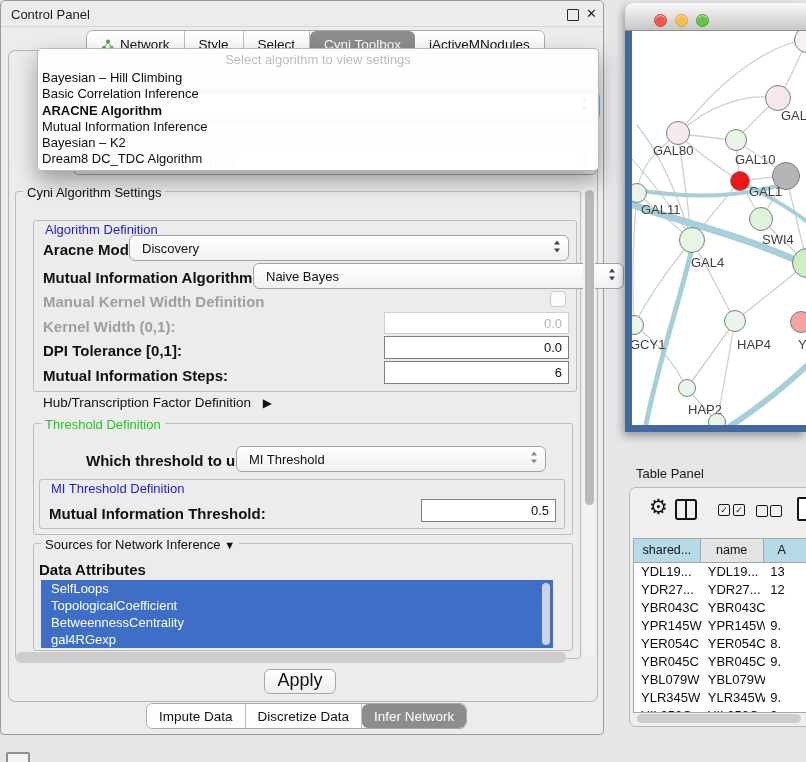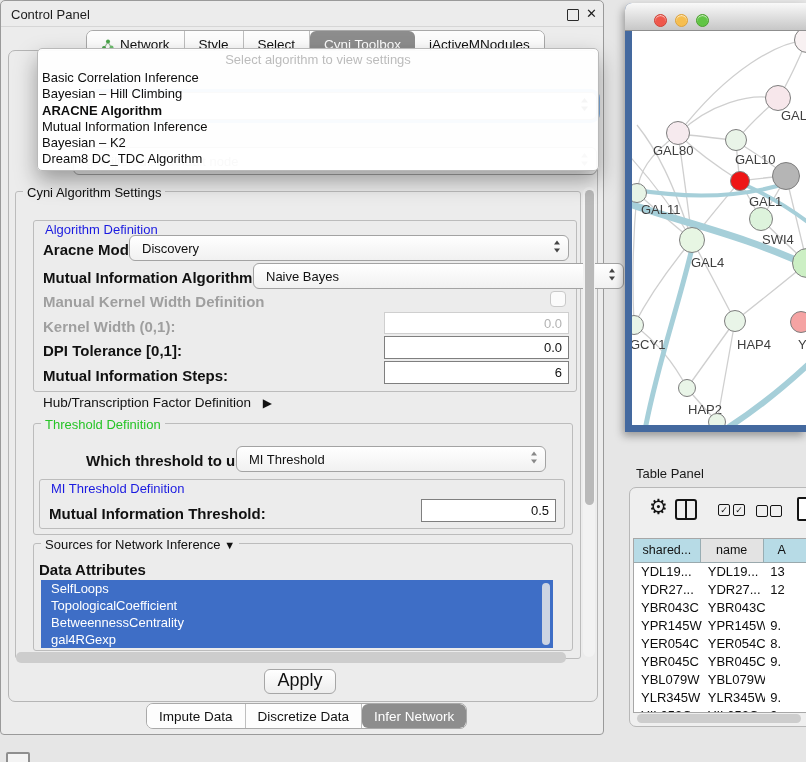--- a/index.html
+++ b/index.html
@@ -218,22 +218,22 @@
   <div class="abs vtrack" style="left:582px;top:186px;width:12px;height:470px;">
     <div class="vthumb" style="position:absolute;left:1.5px;top:3px;width:9px;height:315px;"></div>
   </div>
   <div class="abs hthumb" style="left:15px;top:651px;width:550px;height:11px;"></div>
 
   <div class="abs btn" style="left:263px;top:668px;width:70px;height:23px;">Apply</div>
 
   <div class="abs popup">
     <div class="ddhead">Select algorithm to view settings</div>
     <div id="ddopts">
+        <div class="dd-item">Bayesian – Hill Climbing</div>
         <div class="dd-item">Basic Correlation Inference</div>
-        <div class="dd-item">Bayesian – Hill Climbing</div>
         <div class="dd-item hl">ARACNE Algorithm</div>
         <div class="dd-item">Mutual Information Inference</div>
         <div class="dd-item">Bayesian – K2</div>
         <div class="dd-item">Dream8 DC_TDC Algorithm</div>
       </div>
   </div>
 
   <div class="abs tabstrip" style="left:145px;top:702px;height:24px;">
     <div class="tab" style="padding:0 12px;">
         <span>Impute Data</span>
@@ -291,21 +291,21 @@
   <div class="node" style="left: 162px; top: -4px; width: 26px; height: 26px; background: rgb(248, 241, 242);"></div>
       <div class="node" style="left: 133px; top: 54px; width: 26px; height: 26px; background: rgb(247, 231, 235);"></div>
       <span class="nlabel" style="left: 149px; top: 77px;">GAL</span>
       <div class="node" style="left: 34px; top: 90px; width: 24px; height: 24px; background: rgb(246, 234, 238);"></div>
       <span class="nlabel" style="left: 21px; top: 112px;">GAL80</span>
       <div class="node" style="left: 93px; top: 98px; width: 22px; height: 22px; background: rgb(233, 244, 232);"></div>
       <span class="nlabel" style="left: 103px; top: 121px;">GAL10</span>
       <div class="node" style="left: 98px; top: 140px; width: 20px; height: 20px; background: rgb(238, 22, 22);"></div>
       <div class="node" style="left: 140px; top: 131px; width: 28px; height: 28px; background: rgb(181, 181, 181);"></div>
       <div class="node" style="left: 117px; top: 176px; width: 24px; height: 24px; background: rgb(221, 243, 220);"></div>
-      <span class="nlabel" style="left: 117px; top: 163px;">GAL1</span>
+      <span class="nlabel" style="left: 117px; top: 153px;">GAL1</span>
       <div class="node" style="left: -5px; top: 152px; width: 20px; height: 20px; background: rgb(231, 244, 230);"></div>
       <span class="nlabel" style="left: 9px; top: 171px;">GAL11</span>
       <div class="node" style="left: 47px; top: 196px; width: 26px; height: 26px; background: rgb(231, 246, 227);"></div>
       <span class="nlabel" style="left: 59px; top: 224px;">GAL4</span>
       <div class="node" style="left: 160px; top: 217px; width: 30px; height: 30px; background: rgb(204, 239, 196);"></div>
       <span class="nlabel" style="left: 130px; top: 201px;">SWI4</span>
       <div class="node" style="left: -8px; top: 284px; width: 20px; height: 20px; background: rgb(233, 245, 232);"></div>
       <span class="nlabel" style="left: -2px; top: 306px;">GCY1</span>
       <div class="node" style="left: 92px; top: 279px; width: 22px; height: 22px; background: rgb(233, 245, 232);"></div>
       <span class="nlabel" style="left: 105px; top: 306px;">HAP4</span>

